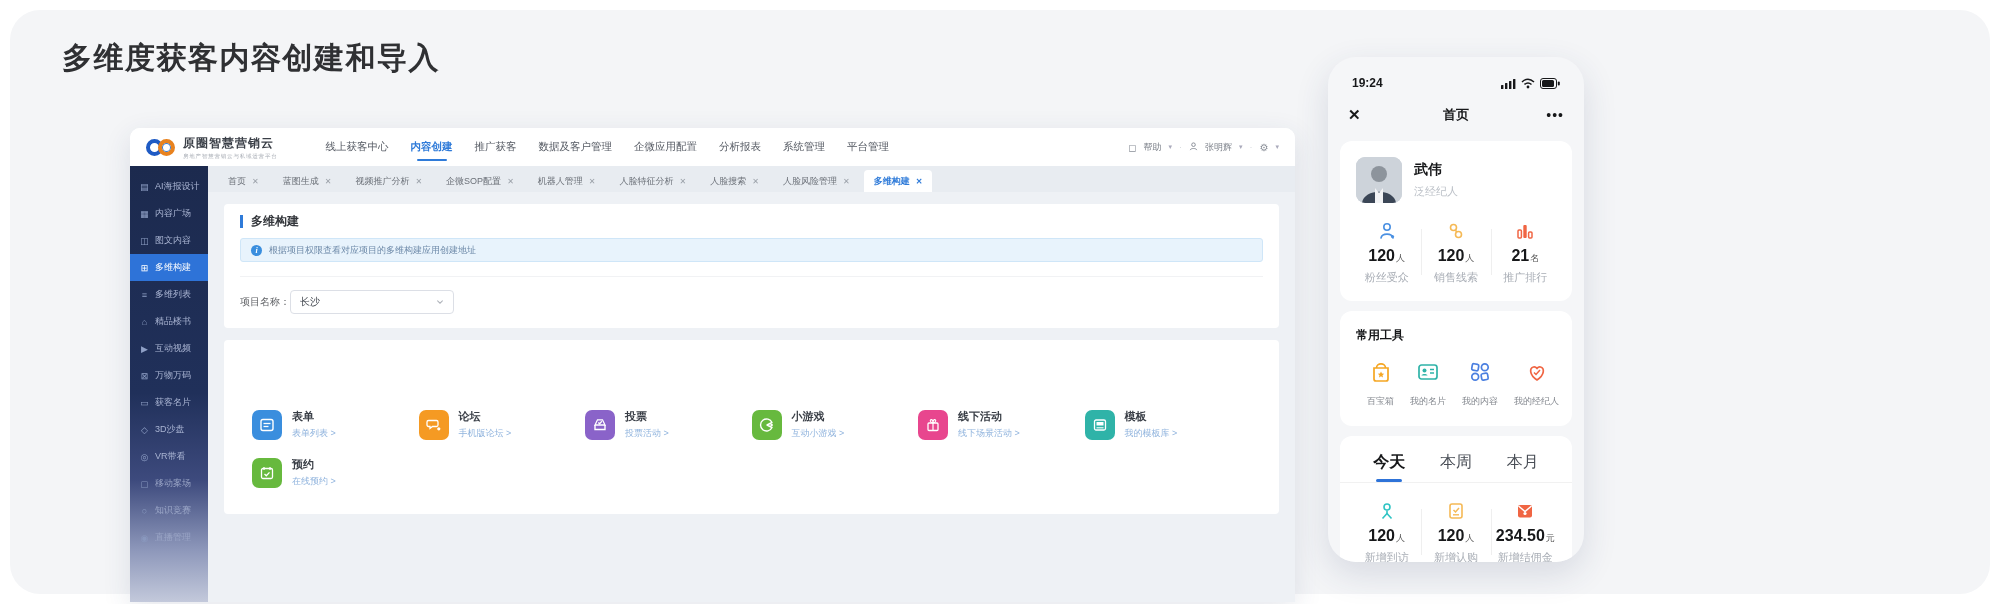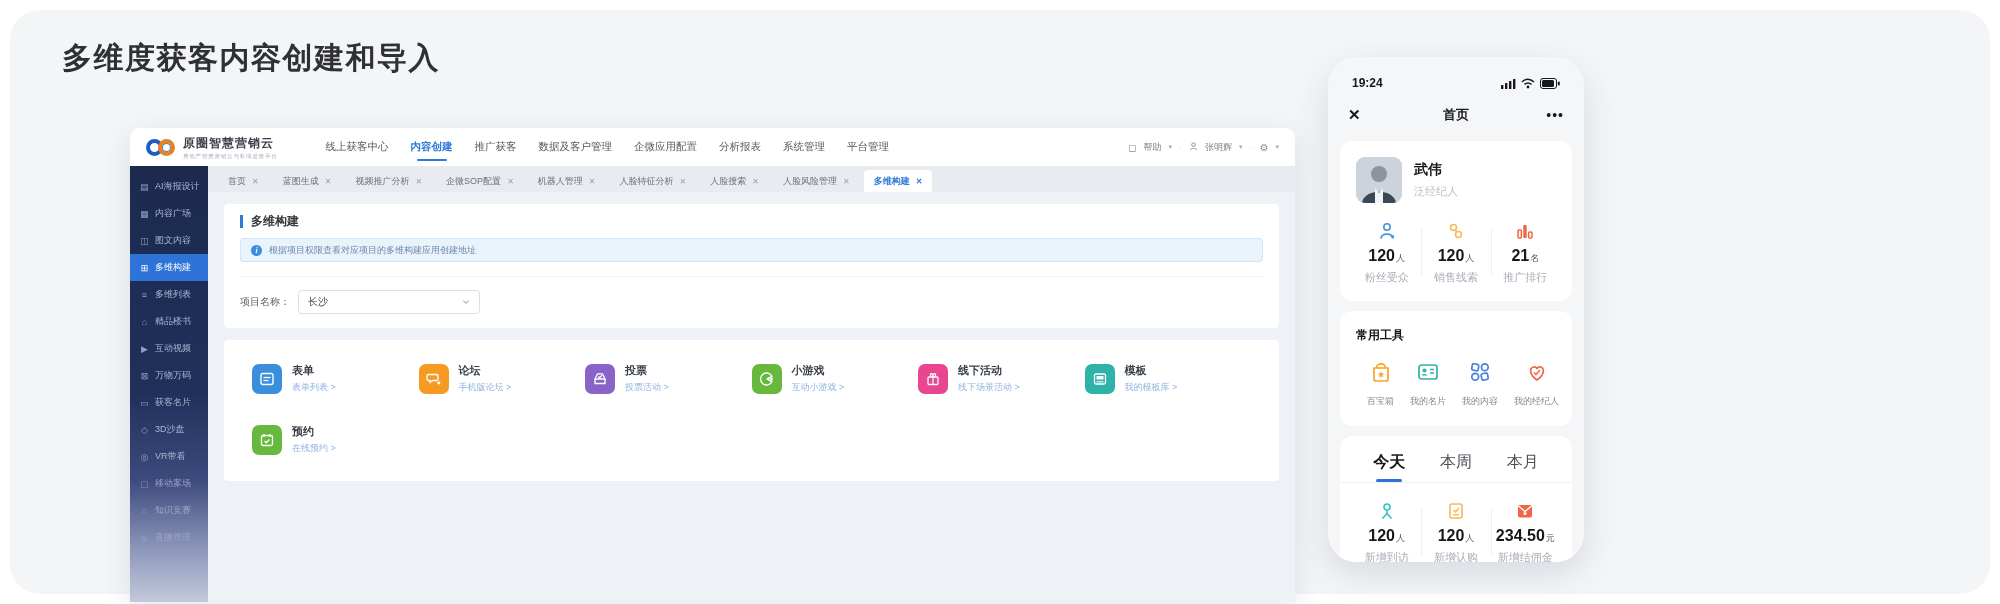--- a/index.html
+++ b/index.html
@@ -41,26 +41,26 @@
   .tab { height:22px; display:flex; align-items:center; gap:6px; padding:0 10px; font-size:9px; color:#6b7078; cursor:pointer; white-space:nowrap; }
   .tab .x { font-size:8px; color:#9aa0a8; }
   .tab.active { background:#fff; border-radius:4px 4px 0 0; color:#2f7bd9; font-weight:700; }
   .tab.active .x { color:#2f7bd9; }
 
   .content { position:absolute; top:26px; left:0; right:0; bottom:0; padding:12px 16px; }
   .card1 { background:#fff; border-radius:4px; padding:11px 16px 14px; }
   .heading { font-size:12px; font-weight:700; color:#33363b; border-left:3px solid #2f7bd9; padding-left:8px; line-height:13px; }
   .banner { margin-top:10px; background:#e8f3fc; border:1px solid #cfe6f8; border-radius:3px; height:24px; display:flex; align-items:center; gap:7px; padding:0 10px; font-size:9px; color:#6d89a8; }
   .info-ic { width:11px; height:11px; border-radius:50%; background:#3a8ede; color:#fff; font-size:8px; font-style:italic; font-weight:700; display:flex; align-items:center; justify-content:center; font-family:"Liberation Serif", serif; flex:0 0 auto; }
-  .form-row { margin-top:14px; padding-top:13px; border-top:1px solid #f1f2f4; display:flex; align-items:center; gap:8px; font-size:10px; color:#606266; }
-  .select { width:182px; height:24px; border:1px solid #dcdfe6; border-radius:4px; background:#fff; display:flex; align-items:center; justify-content:space-between; padding:0 9px; font-size:10px; color:#3a3f47; cursor:pointer; }
+  .form-row { margin-top:14px; padding-top:13px; border-top:1px solid #f1f2f4; display:flex; align-items:center; font-size:10px; color:#606266; }
+  .select { width:164px; height:24px; border:1px solid #dcdfe6; border-radius:4px; background:#fff; display:flex; align-items:center; justify-content:space-between; padding:0 9px; font-size:10px; color:#3a3f47; cursor:pointer; }
   .chev { width:8px; height:8px; }
 
   .card2 { margin-top:12px; background:#fff; border-radius:4px; padding:24px 28px 26px; }
-  .grid { display:grid; grid-template-columns:repeat(6, 1fr); row-gap:31px; }
+  .grid { display:grid; grid-template-columns:repeat(6, 1fr); row-gap:18px;margin-top:46px; }
   .app { display:flex; gap:10px; align-items:flex-start; cursor:pointer; }
   .app-icon { width:30px; height:30px; border-radius:7px; display:flex; align-items:center; justify-content:center; flex:0 0 auto; }
   .app-title { font-size:11px; font-weight:700; color:#3a3f47; line-height:12px; }
   .app-link { margin-top:5px; font-size:9px; color:#8fb3dd; }
   .c-form{background:#3a8ede}.c-forum{background:#f59a23}.c-vote{background:#8a63c9}
   .c-game{background:#67b93e}.c-off{background:#e8468e}.c-book{background:#67b93e}.c-tpl{background:#2fb3a8}
 
   
   .phone { position:absolute; left:1328px; top:57px; width:256px; height:505px; background:#f5f6f8; border-radius:28px; box-shadow:0 12px 34px rgba(40,60,100,.14); overflow:hidden; }
   .p-status { height:38px; display:flex; align-items:center; justify-content:space-between; padding:14px 24px 0; }

